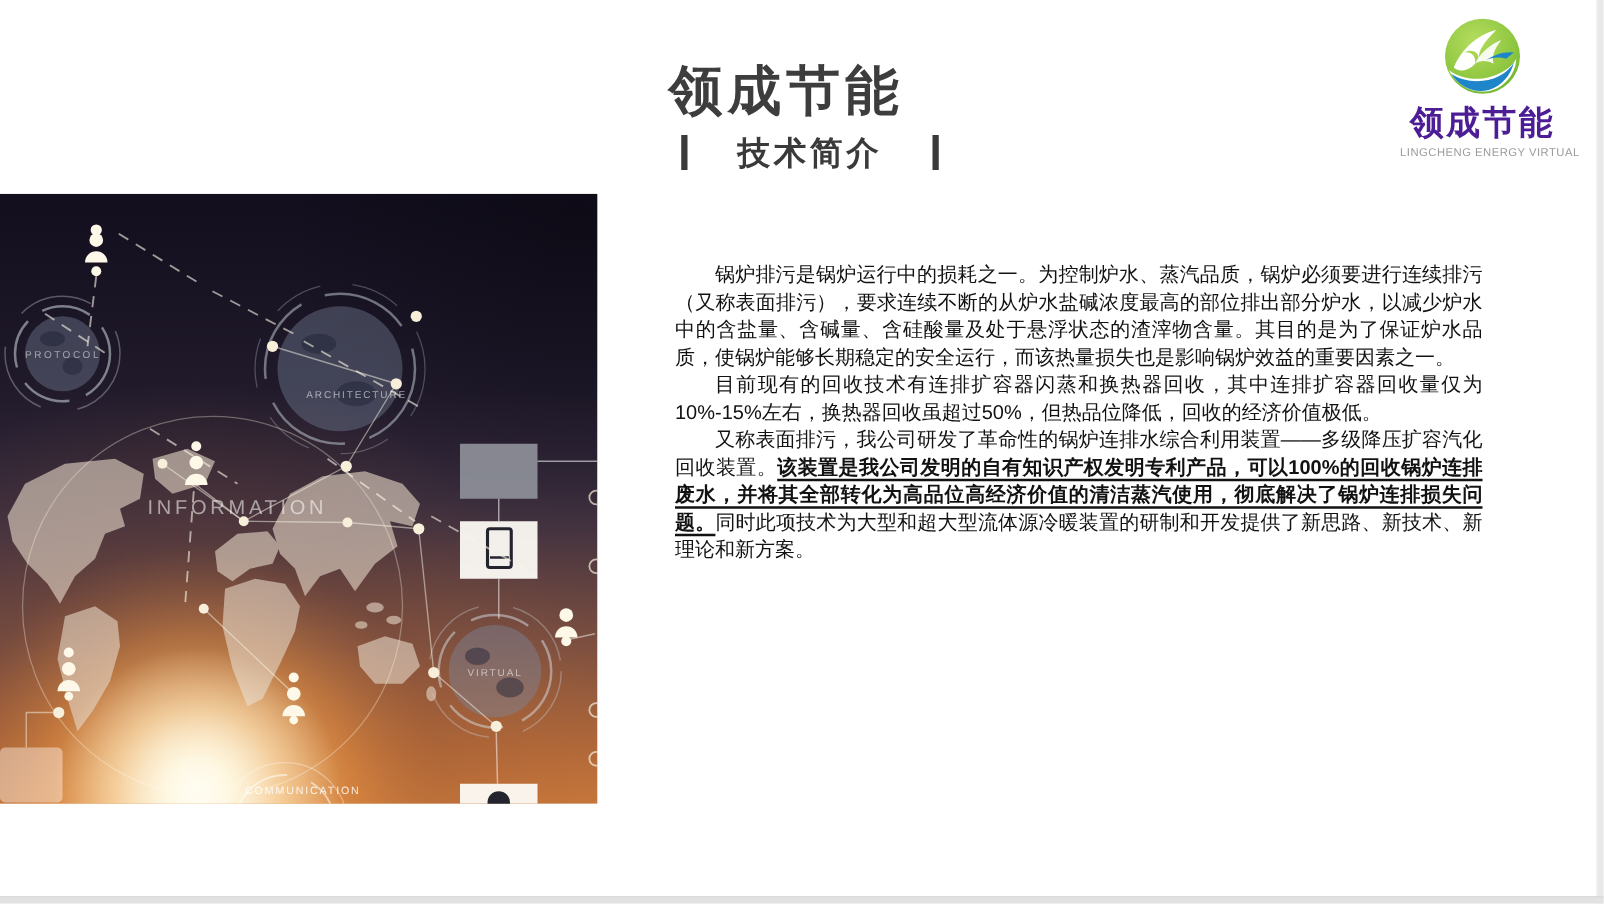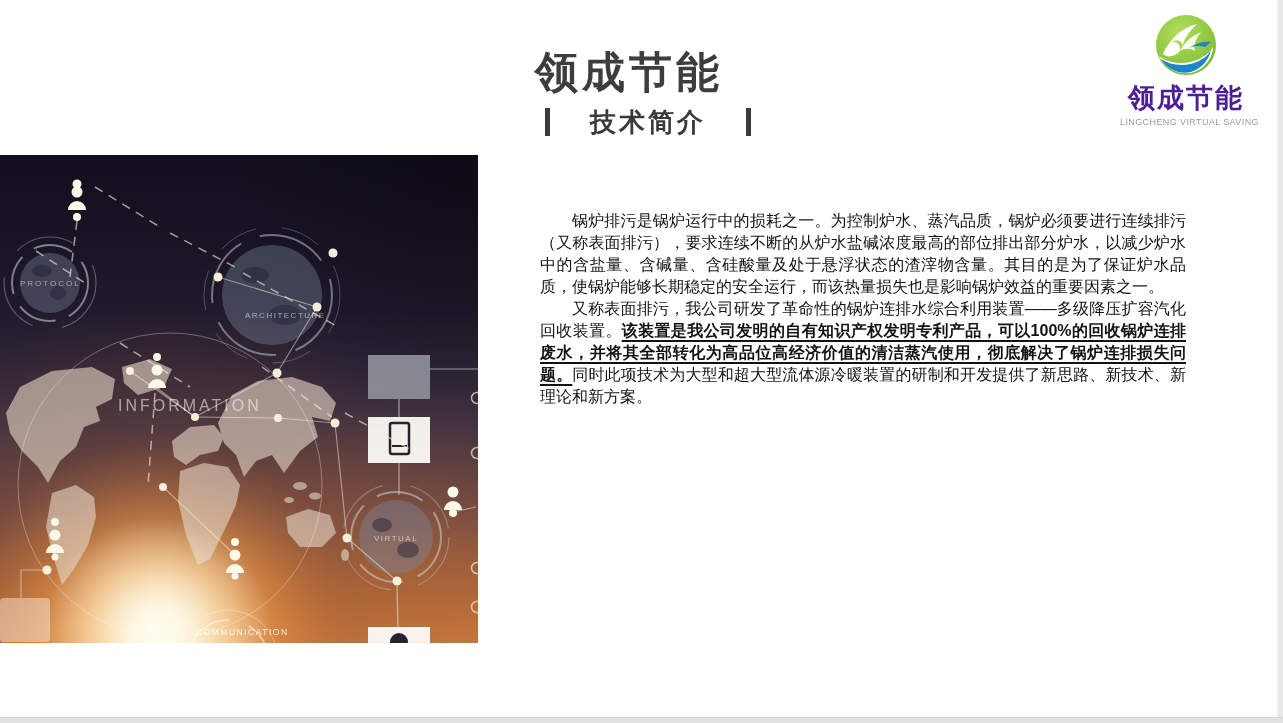--- a/index.html
+++ b/index.html
@@ -252,23 +252,24 @@
         </radialGradient>
       </defs>
       <circle cx="33" cy="31" r="30" fill="url(#lg)"></circle>
       <path d="M10,40 C16,26 28,14 44,10 C34,20 30,26 30,33 C30,27 24,25 18,28 C24,27 28,31 27,37 C22,43 14,44 10,40 Z" fill="#ffffff"></path>
       <path d="M27,37 C30,30 38,22 48,18 C42,26 40,32 42,37 C37,34 31,34 27,37 Z" fill="#ffffff" opacity="0.9"></path>
       <path d="M6,42 C16,50 34,52 48,44 C54,41 58,37 60,33 C60,42 54,52 44,57 C30,63 14,57 6,42 Z" fill="#ffffff"></path>
       <path d="M8,45 C18,52 34,53 46,47 C52,44 56,40 58,36 C56,46 48,55 38,58 C26,61 14,55 8,45 Z" fill="#1e86c8"></path>
       <path d="M36,34 C42,30 50,27 58,28 L52,33 C46,31 40,32 36,34 Z" fill="#1e86c8"></path>
     </svg>
     <div class="logo-name">领成节能</div>
-    <div class="logo-sub">LINGCHENG VIRTUAL SAVING</div>
+    <div class="logo-sub">LINGCHENG ENERGY VIRTUAL</div>
   </div>
 
   <div class="article">
       <p><span>锅炉排污是锅炉运行中的损耗之一。为控制炉水、蒸汽品质，锅炉必须要进行连续排污（又称表面排污），要求连续不断的从炉水盐碱浓度最高的部位排出部分炉水，以减少炉水中的含盐量、含碱量、含硅酸量及处于悬浮状态的渣滓物含量。其目的是为了保证炉水品质，使锅炉能够长期稳定的安全运行，而该热量损失也是影响锅炉效益的重要因素之一。</span></p>
+      <p><span>目前现有的回收技术有连排扩容器闪蒸和换热器回收，其中连排扩容器回收量仅为10%-15%左右，换热器回收虽超过50%，但热品位降低，回收的经济价值极低。</span></p>
       <p><span>又称表面排污，我公司研发了革命性的锅炉连排水综合利用装置——多级降压扩容汽化回收装置。</span><span class="seg-b">该装置是我公司发明的自有知识产权发明专利产品，可以100%的回收锅炉连排废水，并将其全部转化为高品位高经济价值的清洁蒸汽使用，彻底解决了锅炉连排损失问题。</span><span>同时此项技术为大型和超大型流体源冷暖装置的研制和开发提供了新思路、新技术、新理论和新方案。</span></p>
     </div>
 
   <div class="right-strip"></div>
   <div class="bottom-strip"></div>
 </div>
 
 </body></html>

